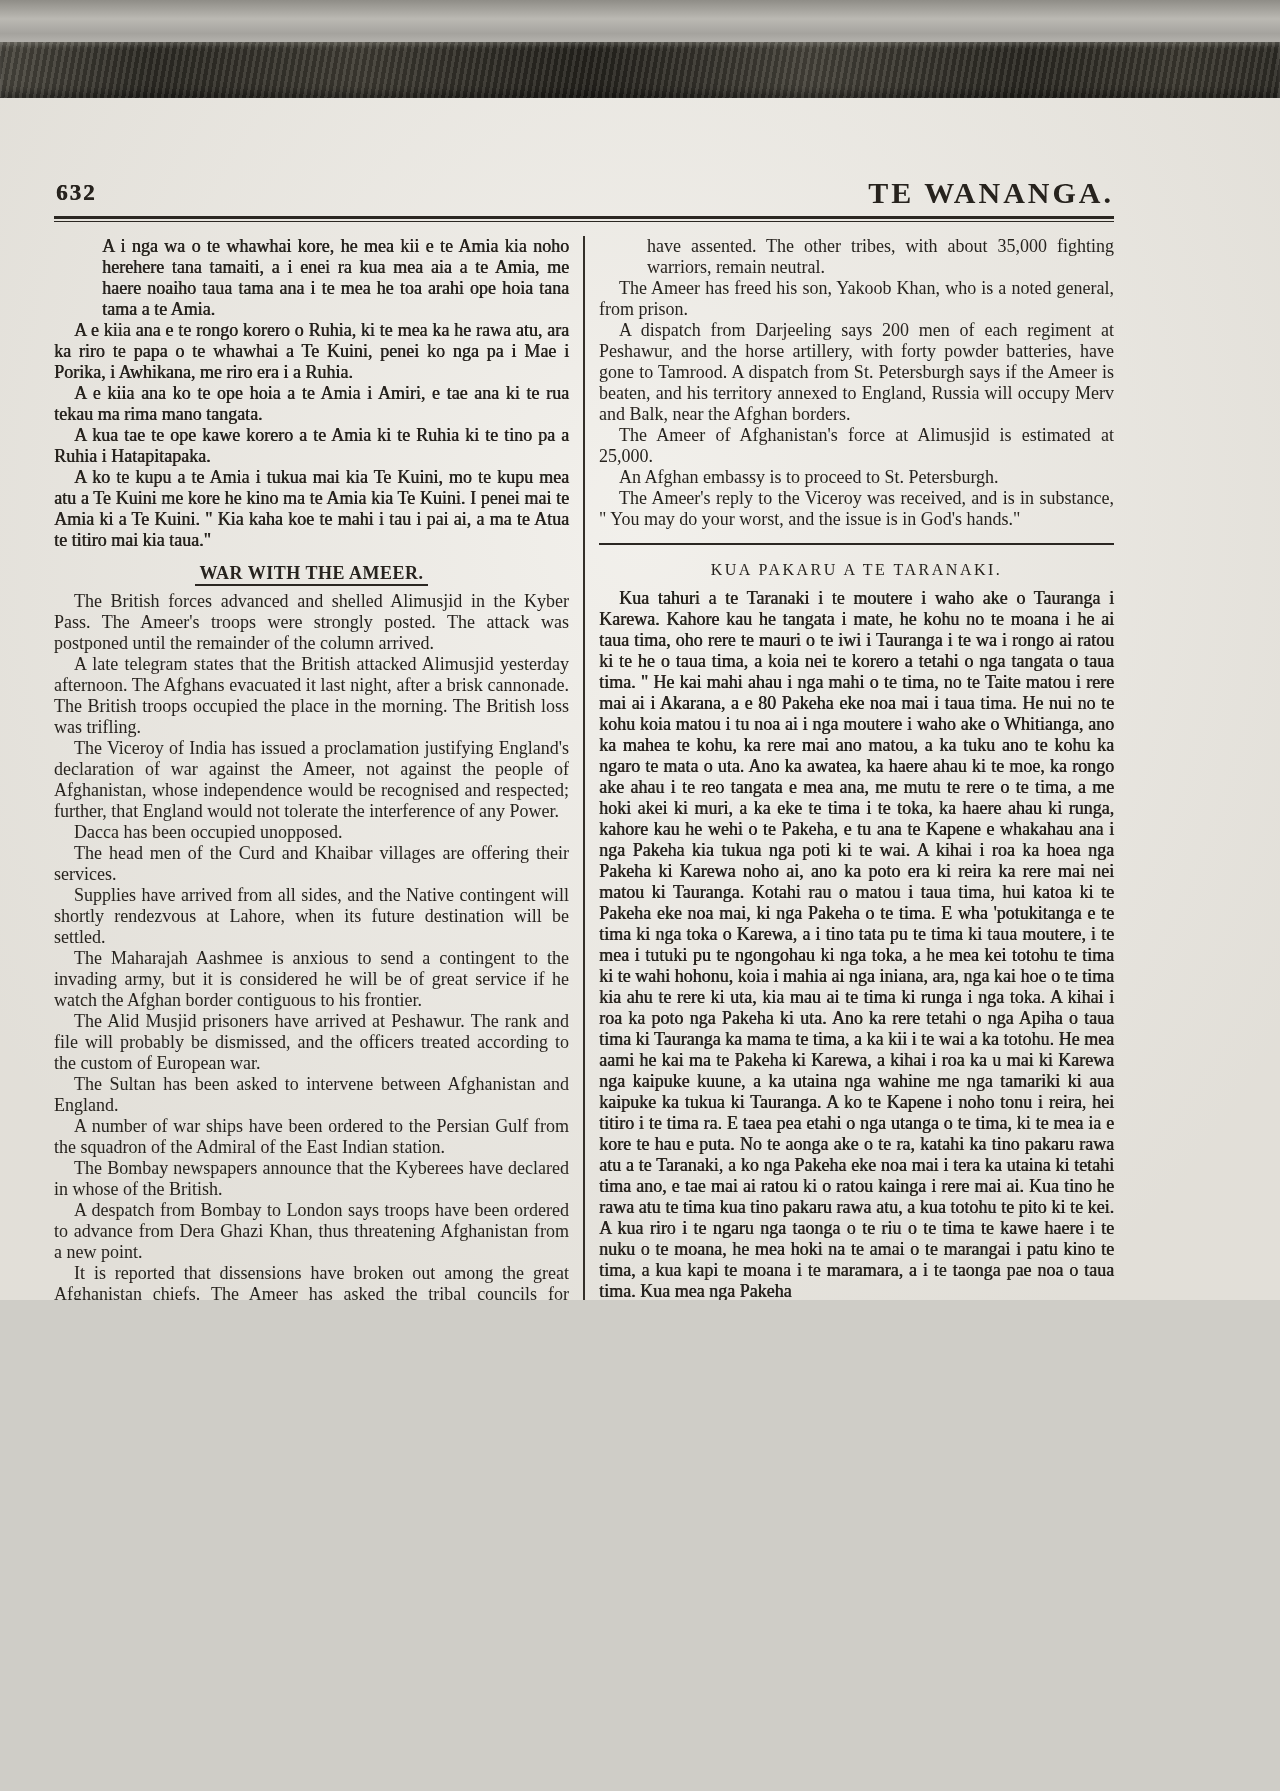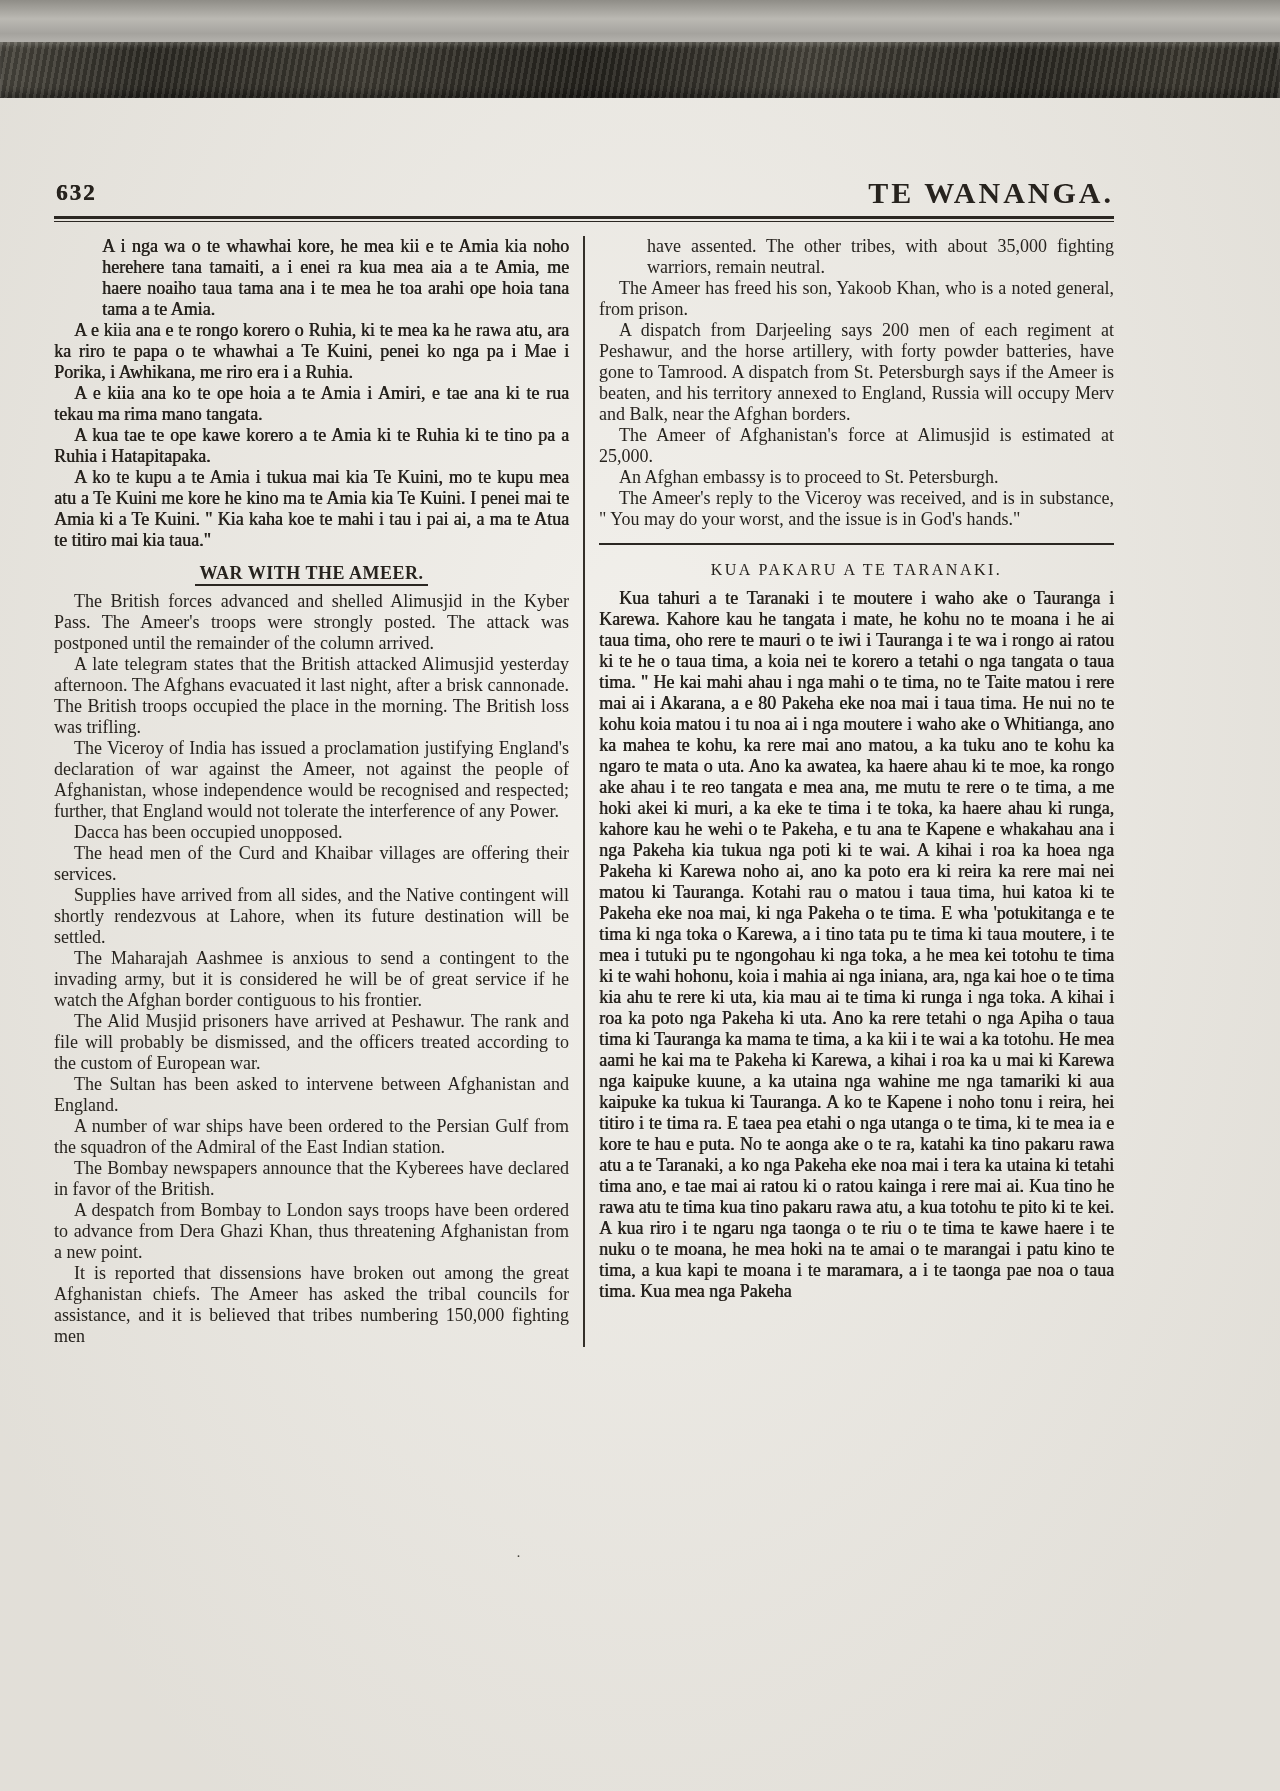--- a/index.html
+++ b/index.html
@@ -1,20 +1,20 @@
 <!DOCTYPE html>
 <html><head>
 <meta charset="utf-8">
 <style>
   * { box-sizing: border-box; }
   html, body { margin: 0; padding: 0; background: #cfcdc7; }
   .page {
     position: relative;
     width: 1280px;
-    height: 1791px;
+    height: 1300px;
     margin: 0 auto;
     background: #ebe8e1;
     background-image: radial-gradient(ellipse at 50% 40%, rgba(255,255,255,0.35), rgba(0,0,0,0.04) 85%);
     color: #27231e;
     font-family: "Liberation Serif", "DejaVu Serif", serif;
     overflow: hidden;
   }
   .scan-top {
     position: absolute; top: 0; left: 0; width: 100%; height: 42px;
     background: linear-gradient(180deg, #8f8d87 0%, #bbb9b3 45%, #a5a39e 80%, #b3b1ac 100%);
@@ -99,21 +99,21 @@
       <p>The British forces advanced and shelled Alimusjid in the Kyber Pass. The Ameer's troops were strongly posted. The attack was postponed until the remainder of the column arrived.</p>
       <p>A late telegram states that the British attacked Alimusjid yesterday afternoon. The Afghans evacuated it last night, after a brisk cannonade. The British troops occupied the place in the morning. The British loss was trifling.</p>
       <p>The Viceroy of India has issued a proclamation justifying England's declaration of war against the Ameer, not against the people of Afghanistan, whose independence would be recognised and respected; further, that England would not tolerate the interference of any Power.</p>
       <p>Dacca has been occupied unopposed.</p>
       <p>The head men of the Curd and Khaibar villages are offering their services.</p>
       <p>Supplies have arrived from all sides, and the Native contingent will shortly rendezvous at Lahore, when its future destination will be settled.</p>
       <p>The Maharajah Aashmee is anxious to send a contingent to the invading army, but it is considered he will be of great service if he watch the Afghan border contiguous to his frontier.</p>
       <p>The Alid Musjid prisoners have arrived at Peshawur. The rank and file will probably be dismissed, and the officers treated according to the custom of European war.</p>
       <p>The Sultan has been asked to intervene between Afghanistan and England.</p>
       <p>A number of war ships have been ordered to the Persian Gulf from the squadron of the Admiral of the East Indian station.</p>
-      <p>The Bombay newspapers announce that the Kyberees have declared in favor of the British.</p>
+      <p>The Bombay newspapers announce that the Kyberees have declared in whose of the British.</p>
       <p>A despatch from Bombay to London says troops have been ordered to advance from Dera Ghazi Khan, thus threatening Afghanistan from a new point.</p>
       <p>It is reported that dissensions have broken out among the great Afghanistan chiefs. The Ameer has asked the tribal councils for assistance, and it is believed that tribes numbering 150,000 fighting men</p>
     </div>
 
     <div class="divider"></div>
 
     <div class="col col-right">
       <p class="flush">have assented. The other tribes, with about 35,000 fighting warriors, remain neutral.</p>
       <p>The Ameer has freed his son, Yakoob Khan, who is a noted general, from prison.</p>
       <p>A dispatch from Darjeeling says 200 men of each regiment at Peshawur, and the horse artillery, with forty powder batteries, have gone to Tamrood. A dispatch from St. Petersburgh says if the Ameer is beaten, and his territory annexed to England, Russia will occupy Merv and Balk, near the Afghan borders.</p>

